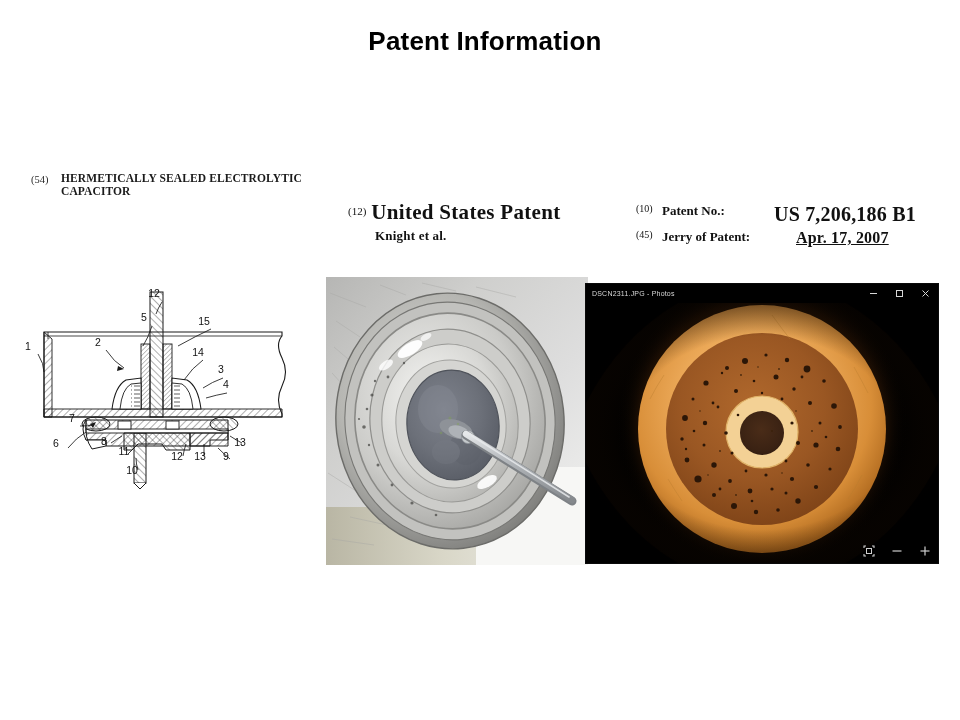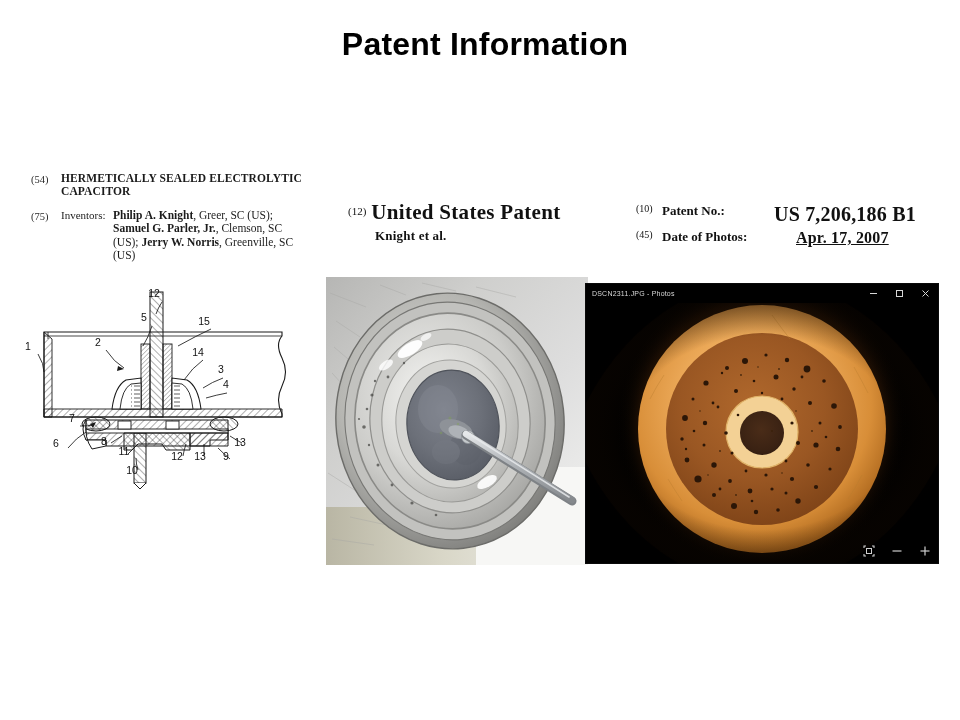--- a/index.html
+++ b/index.html
@@ -19,21 +19,21 @@
 
   
   #slide-title {
     position: absolute;
     left: 0;
     top: 26px;
     width: 960px;
     text-align: center;
     font-family: "Liberation Sans", sans-serif;
     font-weight: bold;
-    font-size: 32px;
+    font-size: 26px;
     color: #000000;
     letter-spacing: 0.2px;
     padding-left: 10px;
     box-sizing: border-box;
   }
 
   
   #patent-text-block {
     position: absolute;
     left: 18px;
@@ -240,44 +240,38 @@
 </head>
 <body>
 
 <div id="slide-title">Patent Information</div>
 
 <div id="patent-text-block">
   <div class="pt-row">
     <div class="pt-code">(54)</div>
     <div class="pt-body pt-title">HERMETICALLY SEALED ELECTROLYTIC CAPACITOR</div>
   </div>
-  <div class="pt-row">
-    <div class="pt-code">(75)</div>
-    <div class="pt-body">
-      <span class="pt-inventors-label">Inventors:</span><span class="pt-inventors-list"><b>Philip A. Knight</b><span>, Greer, SC (US);</span> <b>Samuel G. Parler, Jr.</b><span>, Clemson, SC (US);</span> <b>Jerry W. Norris</b><span>, Greenville, SC (US)</span></span>
-    </div>
-  </div>
 </div>
 
 <div id="us-patent-heading">
   <div class="line1">
     <span id="usp-code">(12)</span><span id="usp-main">United States Patent</span>
   </div>
   <div id="usp-sub">Knight et al.</div>
 </div>
 
 <div id="patent-number-block">
   <div class="pn-row">
     <span class="pn-code">(10)</span>
     <span class="pn-label">Patent No.:</span>
     <span class="pn-value">US 7,206,186 B1</span>
   </div>
   <div class="pn-row">
     <span class="pn-code">(45)</span>
-    <span class="pn-label">Date of Photos:</span>
+    <span class="pn-label">Jerry of Patent:</span>
     <span class="pn-value date">Apr. 17, 2007</span>
   </div>
 </div>
 
 <div id="patent-drawing">
   <svg width="300" height="212" viewBox="0 0 300 212" xmlns="http://www.w3.org/2000/svg">
     <defs>
       <pattern id="hatchA" width="5" height="5" patternTransform="rotate(45)" patternUnits="userSpaceOnUse">
         <line x1="0" y1="0" x2="0" y2="5" stroke="#1a1a1a" stroke-width="0.7"></line>
       </pattern>

